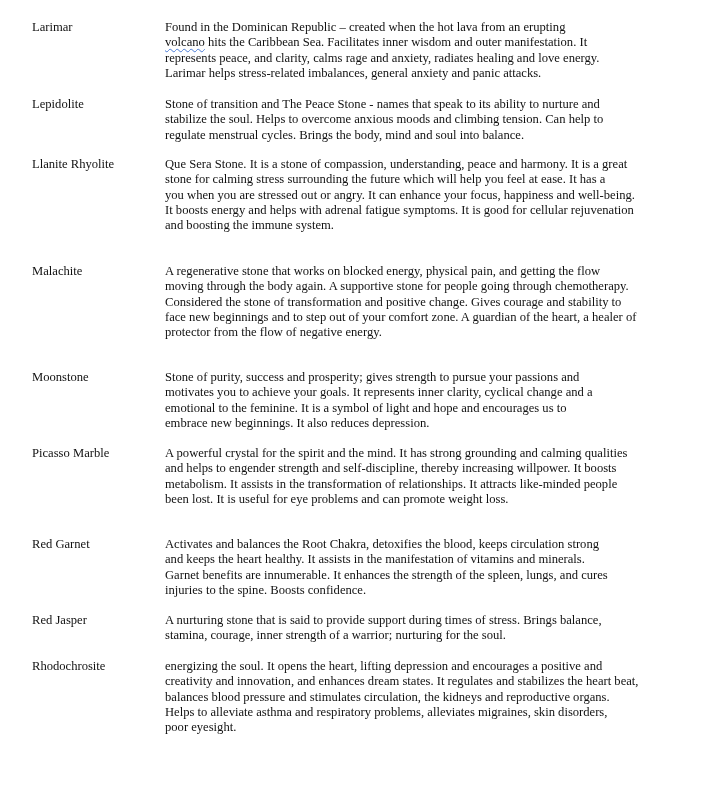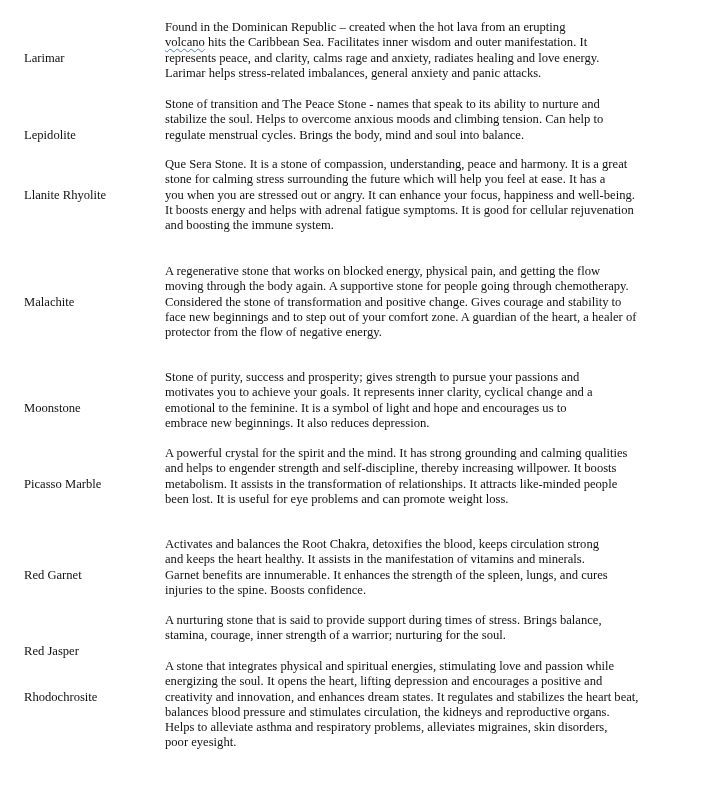--- a/index.html
+++ b/index.html
@@ -3,21 +3,21 @@
 <meta charset="utf-8">
 <style>
   html, body { margin: 0; padding: 0; background: #ffffff; }
   body {
     width: 706px; height: 812px; overflow: hidden; position: relative;
     font-family: "Liberation Serif", "DejaVu Serif", serif;
     font-size: 12.6px; color: #111111;
   }
   .doc { position: absolute; left: 0; top: 0; width: 706px; }
   .entry { position: absolute; left: 0; width: 706px; }
-  .name { position: absolute; left: 24px; top: 0; white-space: nowrap; line-height: 15.3px; margin-top: 31px; }
+  .name { position: absolute; left: 32px; top: 0; white-space: nowrap; line-height: 15.3px; }
   .desc { position: absolute; left: 165px; top: 0; width: 530px; line-height: 15.3px; }
   .line { display: block; white-space: nowrap; height: 15.3px; }
   .spell { text-decoration: underline wavy #4a7bd6; text-decoration-thickness: 1px; text-underline-offset: 2px; }
 </style>
 </head>
 <body>
 
 <div class="doc">
 
   <div class="entry" style="top:20px">
@@ -95,21 +95,20 @@
     <div class="name">Red Jasper</div>
     <div class="desc">
       <span class="line">A nurturing stone that is said to provide support during times of stress.  Brings balance,</span>
       <span class="line">stamina, courage, inner strength of a warrior; nurturing for the soul.</span>
     </div>
   </div>
 
   <div class="entry" style="top:659px">
     <div class="name">Rhodochrosite</div>
     <div class="desc">
-      <span class="line">A stone that integrates physical and spiritual energies, stimulating love and passion while</span>
       <span class="line">energizing the soul.  It opens the heart, lifting depression and encourages a positive and</span>
       <span class="line">creativity and innovation, and enhances dream states.  It regulates and stabilizes the heart beat,</span>
       <span class="line">balances blood pressure and stimulates circulation, the kidneys and reproductive organs.</span>
       <span class="line">Helps to alleviate asthma and respiratory problems, alleviates migraines, skin disorders,</span>
       <span class="line">poor eyesight.</span>
     </div>
   </div>
 
 </div>
 

